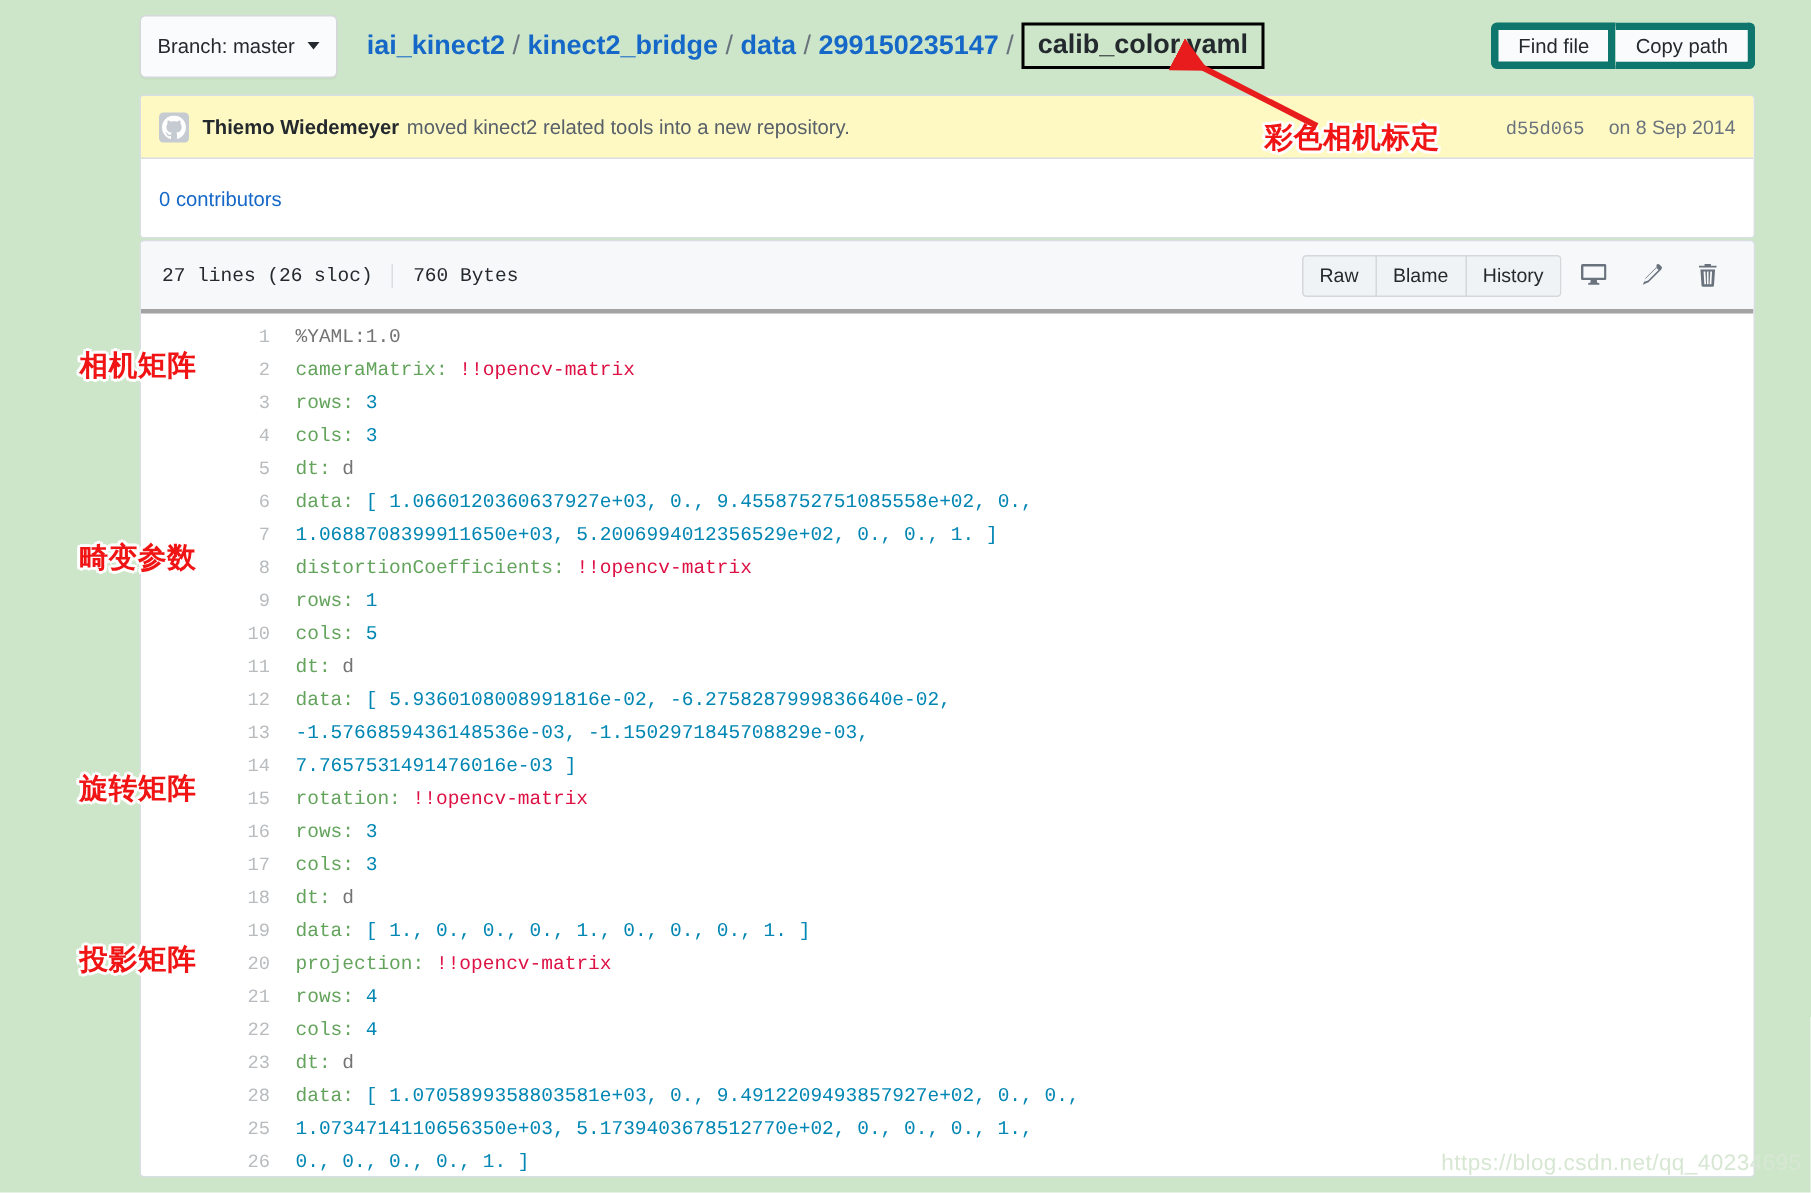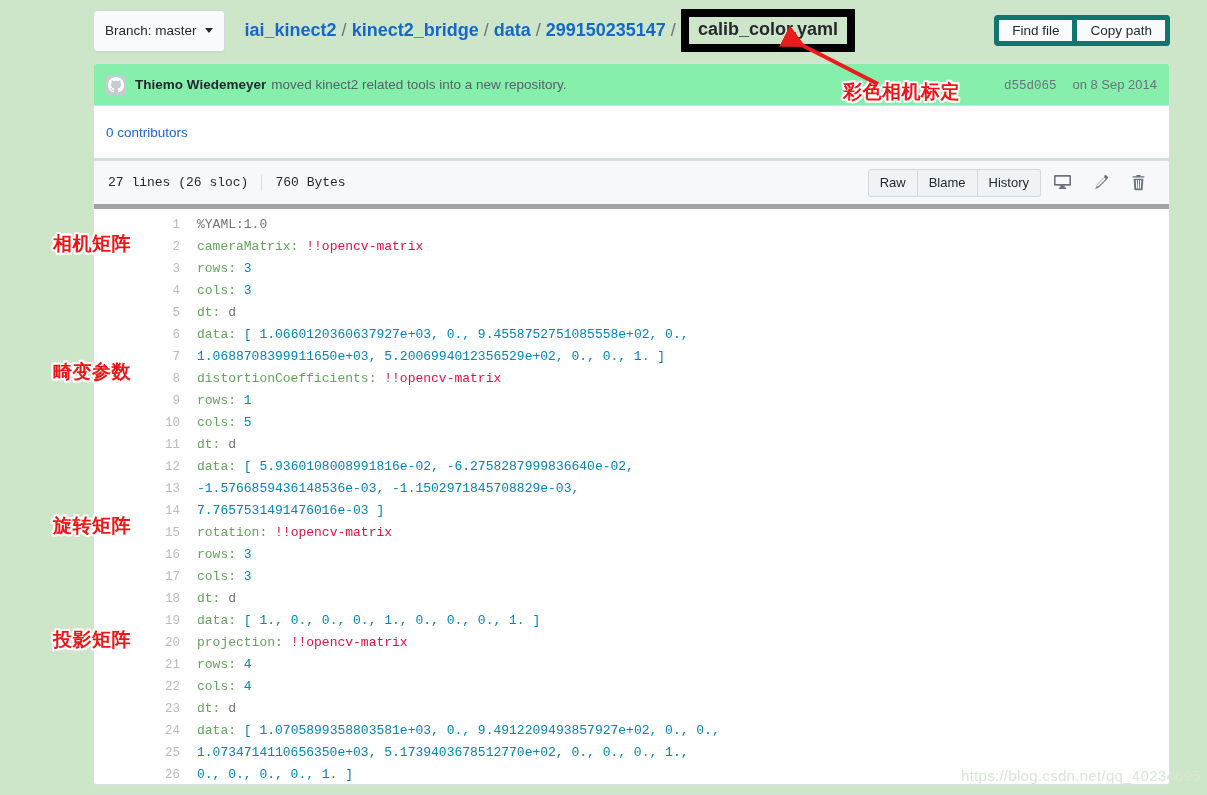--- a/index.html
+++ b/index.html
@@ -35,21 +35,21 @@
   }
   .breadcrumb{
     margin-left:20px; font-size:18px; display:flex; align-items:center;
     white-space:nowrap;
   }
   .breadcrumb a{ color:#1668c8; text-decoration:none; font-weight:bold; }
   .breadcrumb .sep{ color:#6a737d; font-weight:normal; margin:0 5px; }
   .fname-wrap{ position:relative; display:inline-block; }
   .fname{
     font-weight:bold; color:#24292e;
-    border:8px solid #000000; padding:3px 9px 4px 9px;
+    border:2px solid #000000; padding:3px 9px 4px 9px;
     display:inline-block; line-height:1.1;
     background:transparent;
   }
   .topbtns{
     margin-left:auto; display:flex;
   }
   .topbtns button{
     height:31px; padding:0 13px;
     background:#fafbfc; border:5px solid #0f766e;
     font-size:13.5px; color:#24292e; cursor:pointer;
@@ -58,21 +58,21 @@
   .topbtns button:first-child{ border-radius:4px 0 0 4px; }
   .topbtns button:last-child{ border-radius:0 4px 4px 0; border-left:none; }
 
   
   .commit-card{
     position:absolute; left:93px; top:63px; width:1077px;
     background:#fff; border:1px solid #d8dee2; border-radius:3px;
     overflow:hidden;
   }
   .commit-head{
-    background:#86efac; border-bottom:1px solid #d8dee2;
+    background:#fef9c3; border-bottom:1px solid #d8dee2;
     height:42px; display:flex; align-items:center; padding:0 12px;
     position:relative;
   }
   .avatar{
     width:20px;height:20px;border-radius:3px;background:#c6cbd1;
     display:flex;align-items:center;justify-content:center;
     flex:0 0 auto; margin-right:9px; overflow:hidden;
   }
   .avatar svg{ width:16px;height:16px;fill:#fff; }
   .commit-author{ font-weight:bold; font-size:13.5px; color:#24292e; }
@@ -88,21 +88,21 @@
   }
   .contributors span{ cursor:pointer; }
 
   
   .file-box{
     position:absolute; left:93px; top:160px; width:1077px; height:625px;
     background:#fff; border:1px solid #d8dee2; border-radius:3px;
     overflow:hidden;
   }
   .file-head{
-    height:48px; background:#f6f8fa; border-bottom:5px solid #a3a3a3;
+    height:48px; background:#f6f8fa; border-bottom:3px solid #a3a3a3;
     display:flex; align-items:center; padding:0 14px;
   }
   .fileinfo{
     font-family:"Liberation Mono", monospace; font-size:13px; color:#24292e;
     display:flex; align-items:center; gap:13px;
   }
   .vbar{ width:1px; height:16px; background:#d8dee2; display:inline-block; }
   .file-actions{ margin-left:auto; display:flex; align-items:center; }
   .btngroup{ display:flex; }
   .btngroup button{
@@ -332,21 +332,21 @@
       </div>
       <div class="cline">
         <span class="lnum">22</span>
         <span class="ctext"><span class="k">   cols:</span><span class="p"> </span><span class="n">4</span></span>
       </div>
       <div class="cline">
         <span class="lnum">23</span>
         <span class="ctext"><span class="k">   dt:</span><span class="p"> d</span></span>
       </div>
       <div class="cline">
-        <span class="lnum">24</span>
+        <span class="lnum">28</span>
         <span class="ctext"><span class="k">   data:</span><span class="p"> </span><span class="n">[ 1.0705899358803581e+03, 0., 9.4912209493857927e+02, 0., 0.,</span></span>
       </div>
       <div class="cline">
         <span class="lnum">25</span>
         <span class="ctext"><span class="n">       1.0734714110656350e+03, 5.1739403678512770e+02, 0., 0., 0., 1.,</span></span>
       </div>
       <div class="cline">
         <span class="lnum">26</span>
         <span class="ctext"><span class="n">       0., 0., 0., 0., 1. ]</span></span>
       </div>

